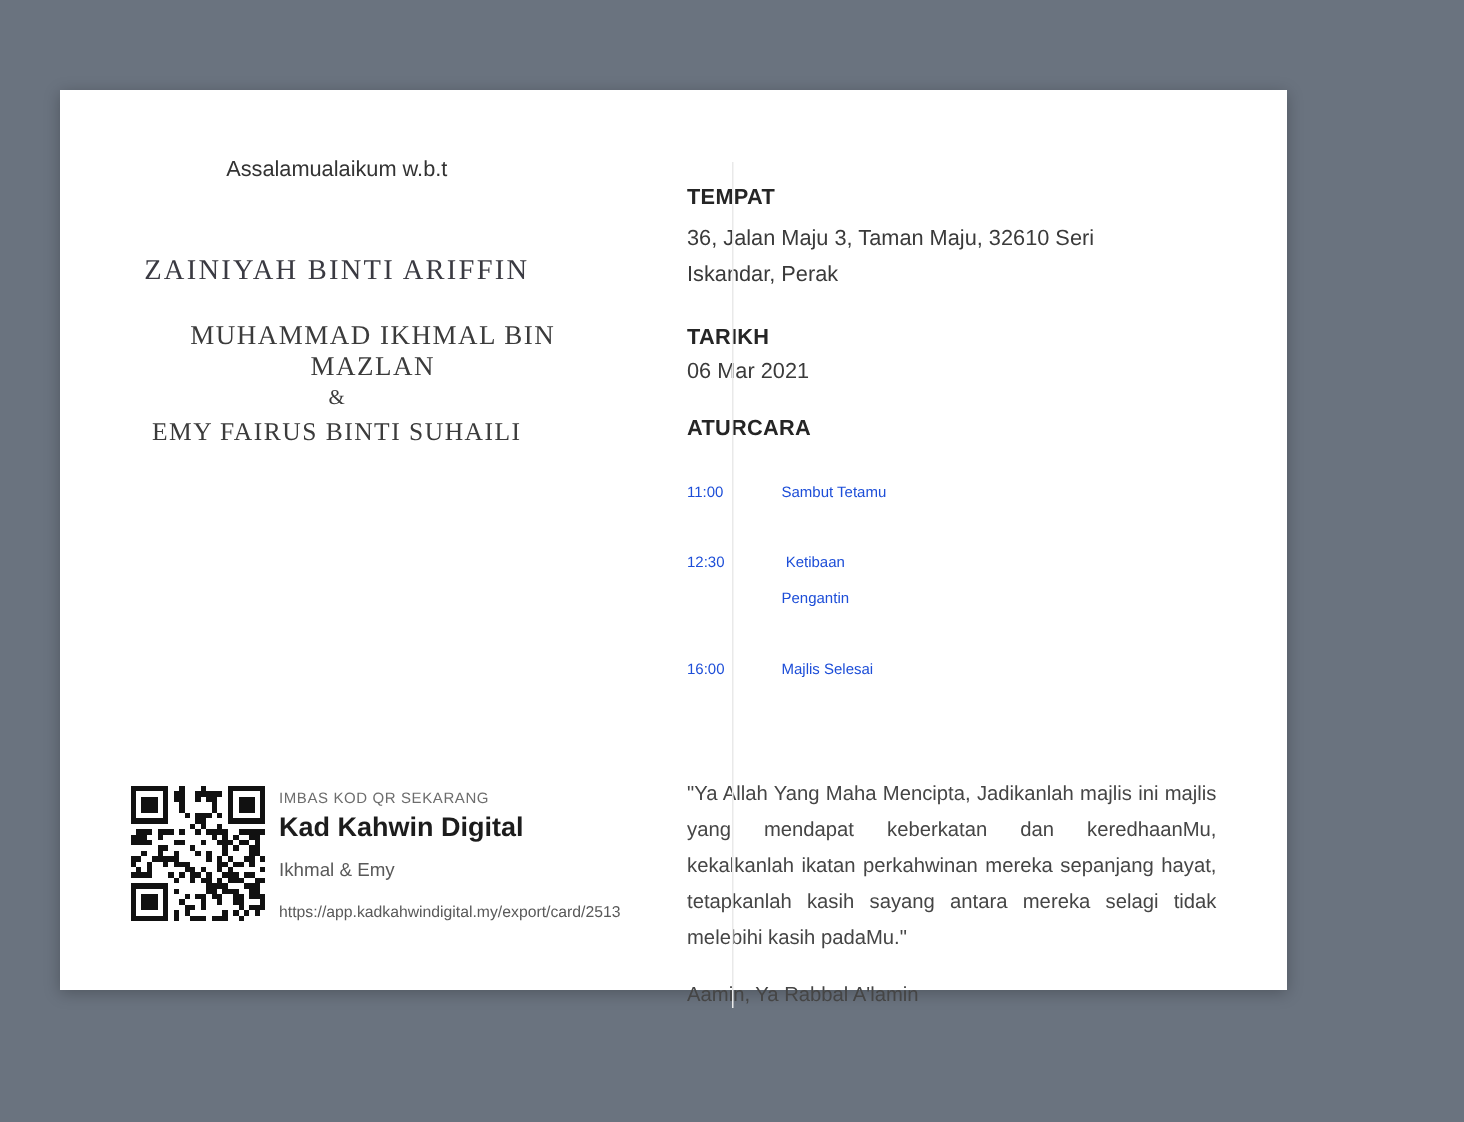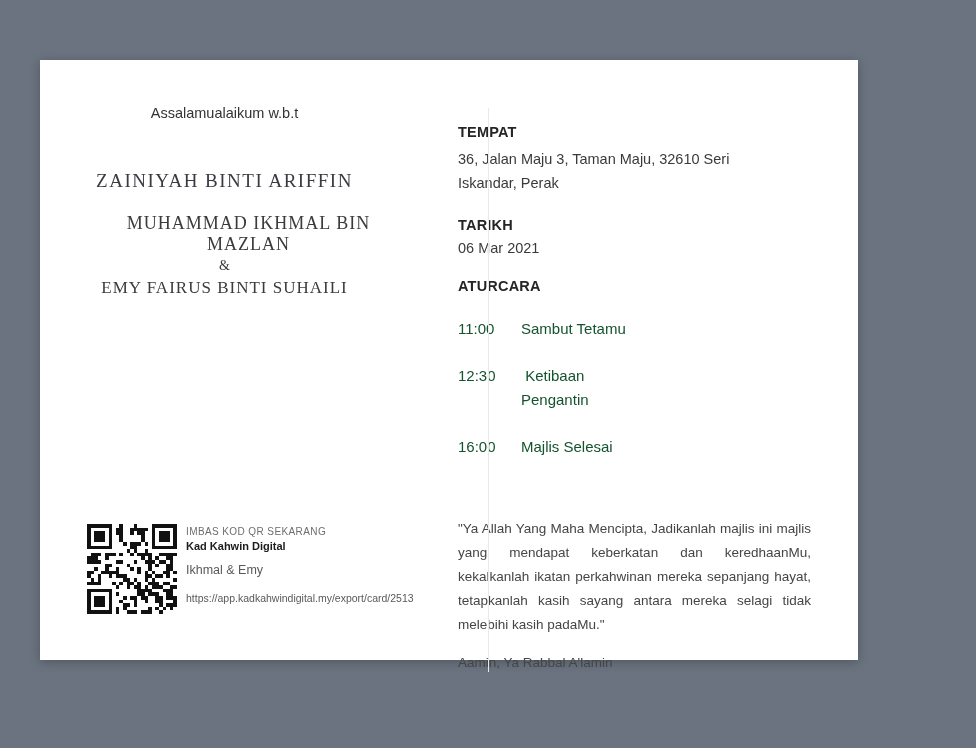--- a/index.html
+++ b/index.html
@@ -69,33 +69,34 @@
     margin-top: 4px;
     font-family: "Liberation Serif", serif;
     font-size: 17px;
     letter-spacing: 1px;
     color: #3b3b3b;
   }
   .qr-section {
     position: absolute;
     left: 47px; bottom: 46px;
     display: flex;
+    align-items: center;
     text-align: left;
   }
   .qr-box { width: 90px; height: 90px; }
   .qr-box svg { width: 90px; height: 90px; fill: #111111; shape-rendering: crispEdges; }
   .qr-meta { margin-left: 9px; padding-top: 2px; }
   .qr-scan-label {
     font-size: 10px;
     letter-spacing: 0.4px;
     color: #6d6d6d;
   }
   .qr-brand {
     margin-top: 3px;
-    font-size: 11px;
+    font-size: 18px;
     font-weight: bold;
     color: #1c1c1c;
   }
   .qr-couple {
     margin-top: 11px;
     font-size: 12.5px;
     color: #595959;
   }
   .qr-url {
     margin-top: 15px;
@@ -124,23 +125,23 @@
   .heading-gap { margin-top: 22px; }
   .date-text {
     margin-top: 7px;
     font-size: 14.5px;
     color: #3a3a3a;
   }
   .schedule { margin-top: 10px; }
   .schedule-row {
     display: flex;
     margin-top: 23px;
-    font-size: 15px;
+    font-size: 10px;
     line-height: 24px;
-    color: #14532d;
+    color: #1d4ed8;
   }
   .schedule-time { width: 63px; flex: none; }
   .schedule-event { white-space: pre-line; text-align: center; }
   .prayer-text {
     margin-top: 58px;
     font-size: 13.5px;
     line-height: 24px;
     text-align: justify;
     color: #454545;
     width: 353px;

